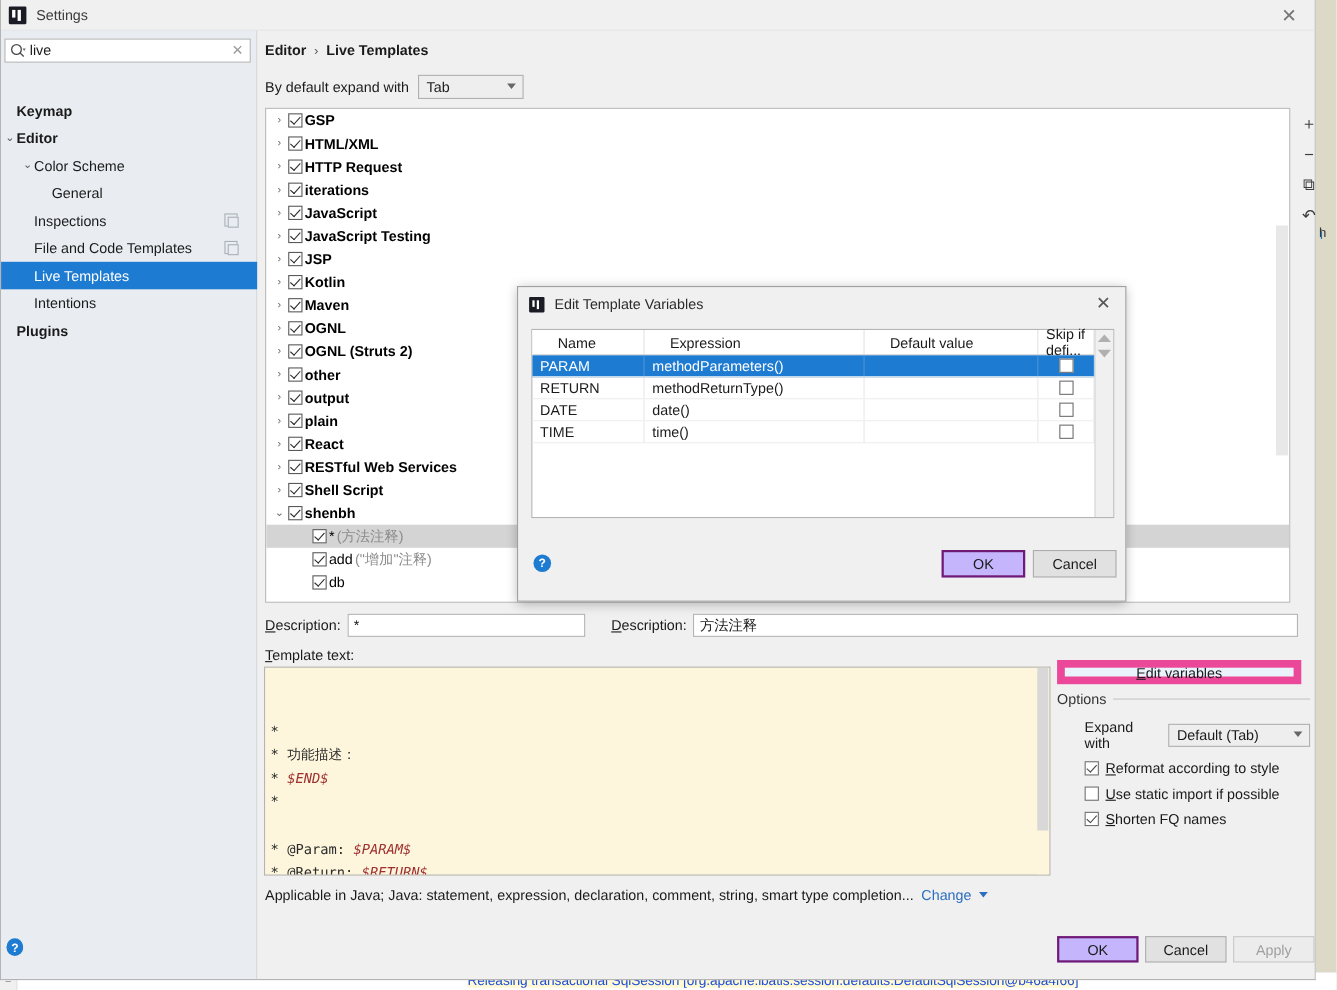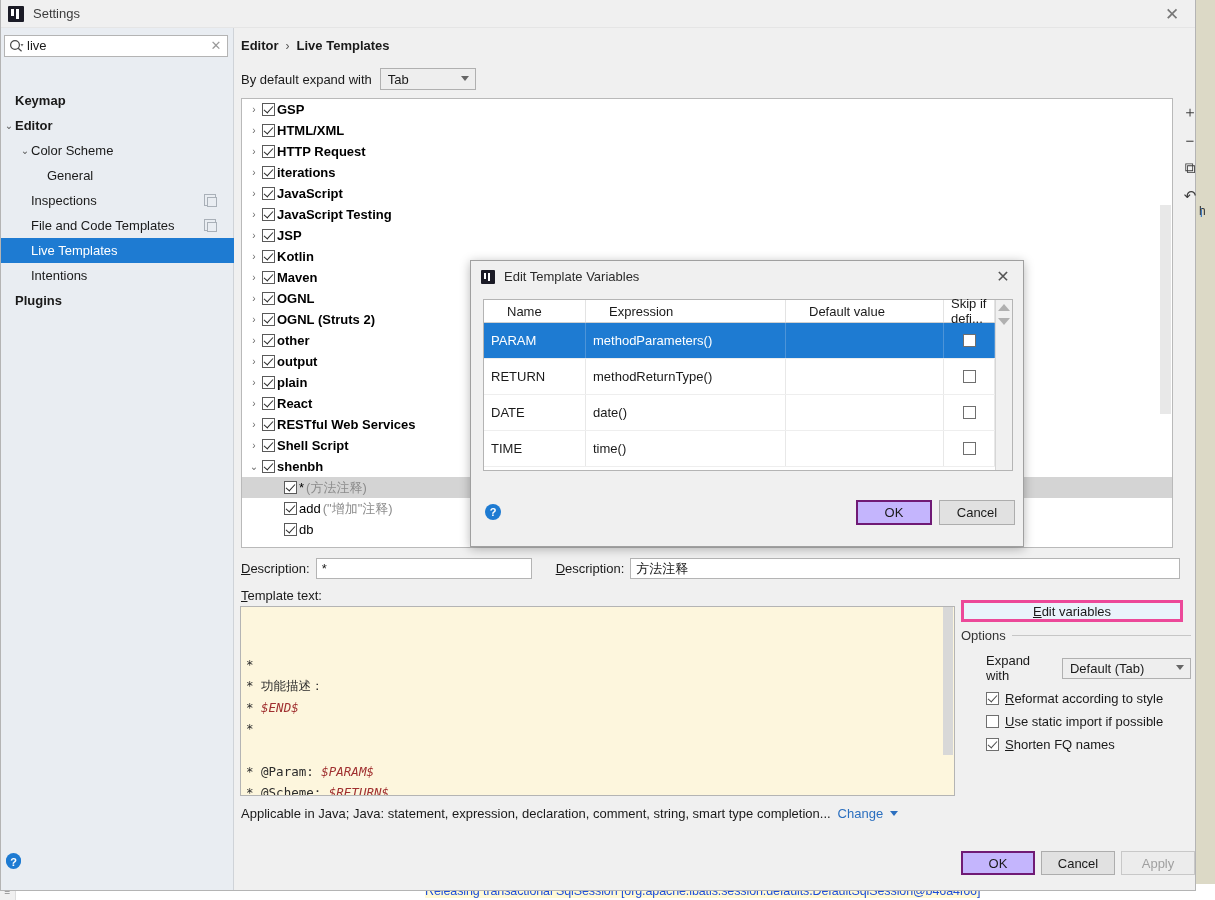--- a/index.html
+++ b/index.html
@@ -270,21 +270,21 @@
   #applicable-row .change-chev {
     width: 0; height: 0; border-left: 4px solid transparent;
     border-right: 4px solid transparent; border-top: 5px solid #2b6fbf;
     display: inline-block;
   }
 
   
   #edit-vars-btn {
     position: absolute; left: 727px; top: 572px;
     width: 222px; height: 22px;
-    background: #eaf3fb; border: 3px solid #ec4899;
+    background: #eaf3fb; border: 7px solid #ec4899;
     display: flex; align-items: center; justify-content: center;
     font-size: 13px; color: #1a1a1a;
   }
   #options-group {
     position: absolute; left: 727px; top: 600px; width: 230px;
   }
   #options-legend {
     display: flex; align-items: center; gap: 6px; font-size: 13px; color: #333;
   }
   #options-legend .rule { flex: 1; height: 1px; background: #c6c6c6; }
@@ -364,21 +364,21 @@
   #vtable { flex: 1; }
   #vtable .hdr {
     display: flex; height: 23px; align-items: stretch;
     border-bottom: 1px solid #d0d0d0; background: #ffffff;
   }
   #vtable .hdr > div {
     font-size: 13px; color: #1a1a1a; display: flex; align-items: center;
     padding-left: 23px; border-right: 1px solid #e3e3e3;
   }
   #vtable .vrow {
-    display: flex; height: 36px; align-items: stretch;
+    display: flex; height: 20px; align-items: stretch;
     border-bottom: 1px solid #eeeeee;
   }
   #vtable .vrow.sel { background: #1e7bd2; color: #ffffff; }
   #vtable .vrow > div {
     font-size: 13px; display: flex; align-items: center;
     padding-left: 7px; border-right: 1px solid #e8e8e8;
   }
   #vtable .vrow.sel > div { border-right-color: #4d94d8; }
   .c-name { width: 102px; flex: 0 0 102px; }
   .c-expr { width: 200px; flex: 0 0 200px; }
@@ -619,21 +619,21 @@
           <span>*</span>
         </div>
         <span class="ul-first" style="margin-left:24px;">Description:</span>
         <div class="txtfield" style="width:550px; margin-left:6px;">
           <span>方法注释</span>
         </div>
       </div>
 
       <div id="template-text-label" class="ul-first">Template text:</div>
       <div id="template-text-box">
-        <div id="template-lines"><div>*</div><div>* 功能描述：</div><div><span>* </span><span class="var">$END$</span></div><div>*</div><div>&nbsp;</div><div><span>* @Param: </span><span class="var">$PARAM$</span></div><div><span>* @Scheme: </span><span class="var">$RETURN$</span></div></div>
+        <div id="template-lines"><div>*</div><div>* 功能描述：</div><div><span>* </span><span class="var">$END$</span></div><div>*</div><div>&nbsp;</div><div><span>* @Param: </span><span class="var">$PARAM$</span></div><div><span>* @Return: </span><span class="var">$RETURN$</span></div></div>
         <div id="tt-scroll-track"></div>
         <div id="tt-scroll"></div>
       </div>
 
       <div id="applicable-row">
         <span>Applicable in Java; Java: statement, expression, declaration, comment, string, smart type completion...</span>
         <span class="change-link">Change</span>
         <span class="change-chev"></span>
       </div>
 

